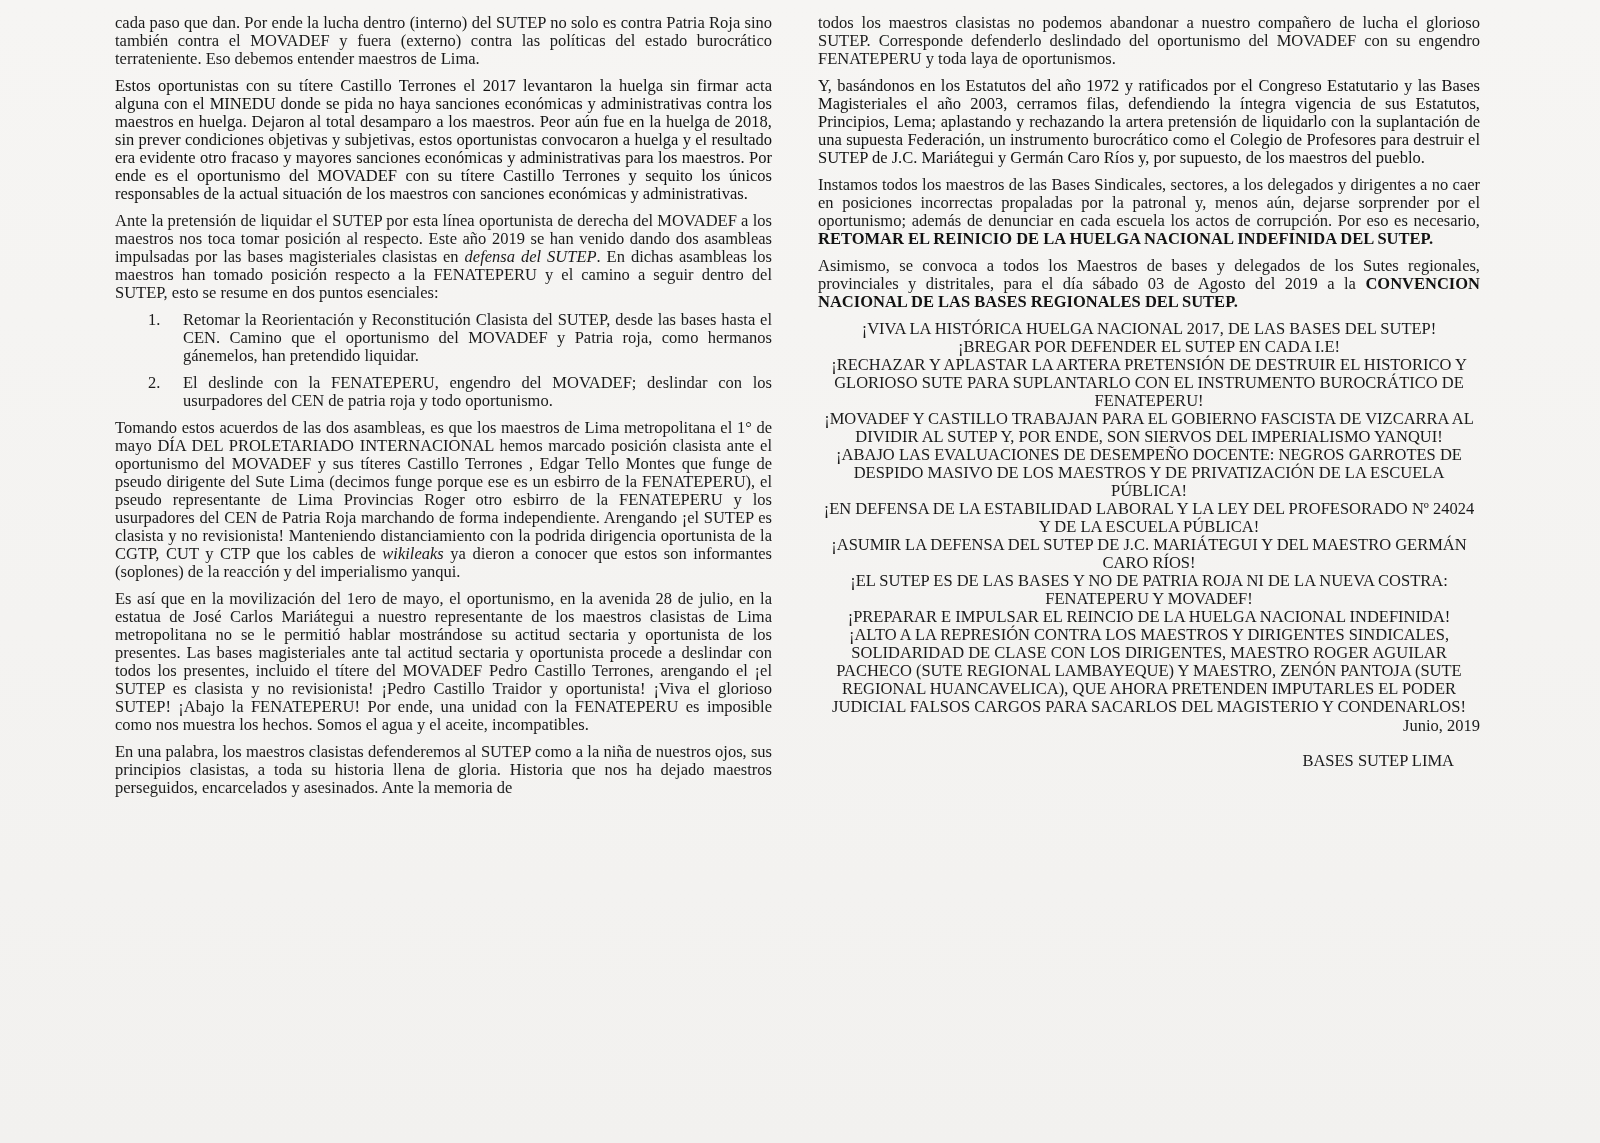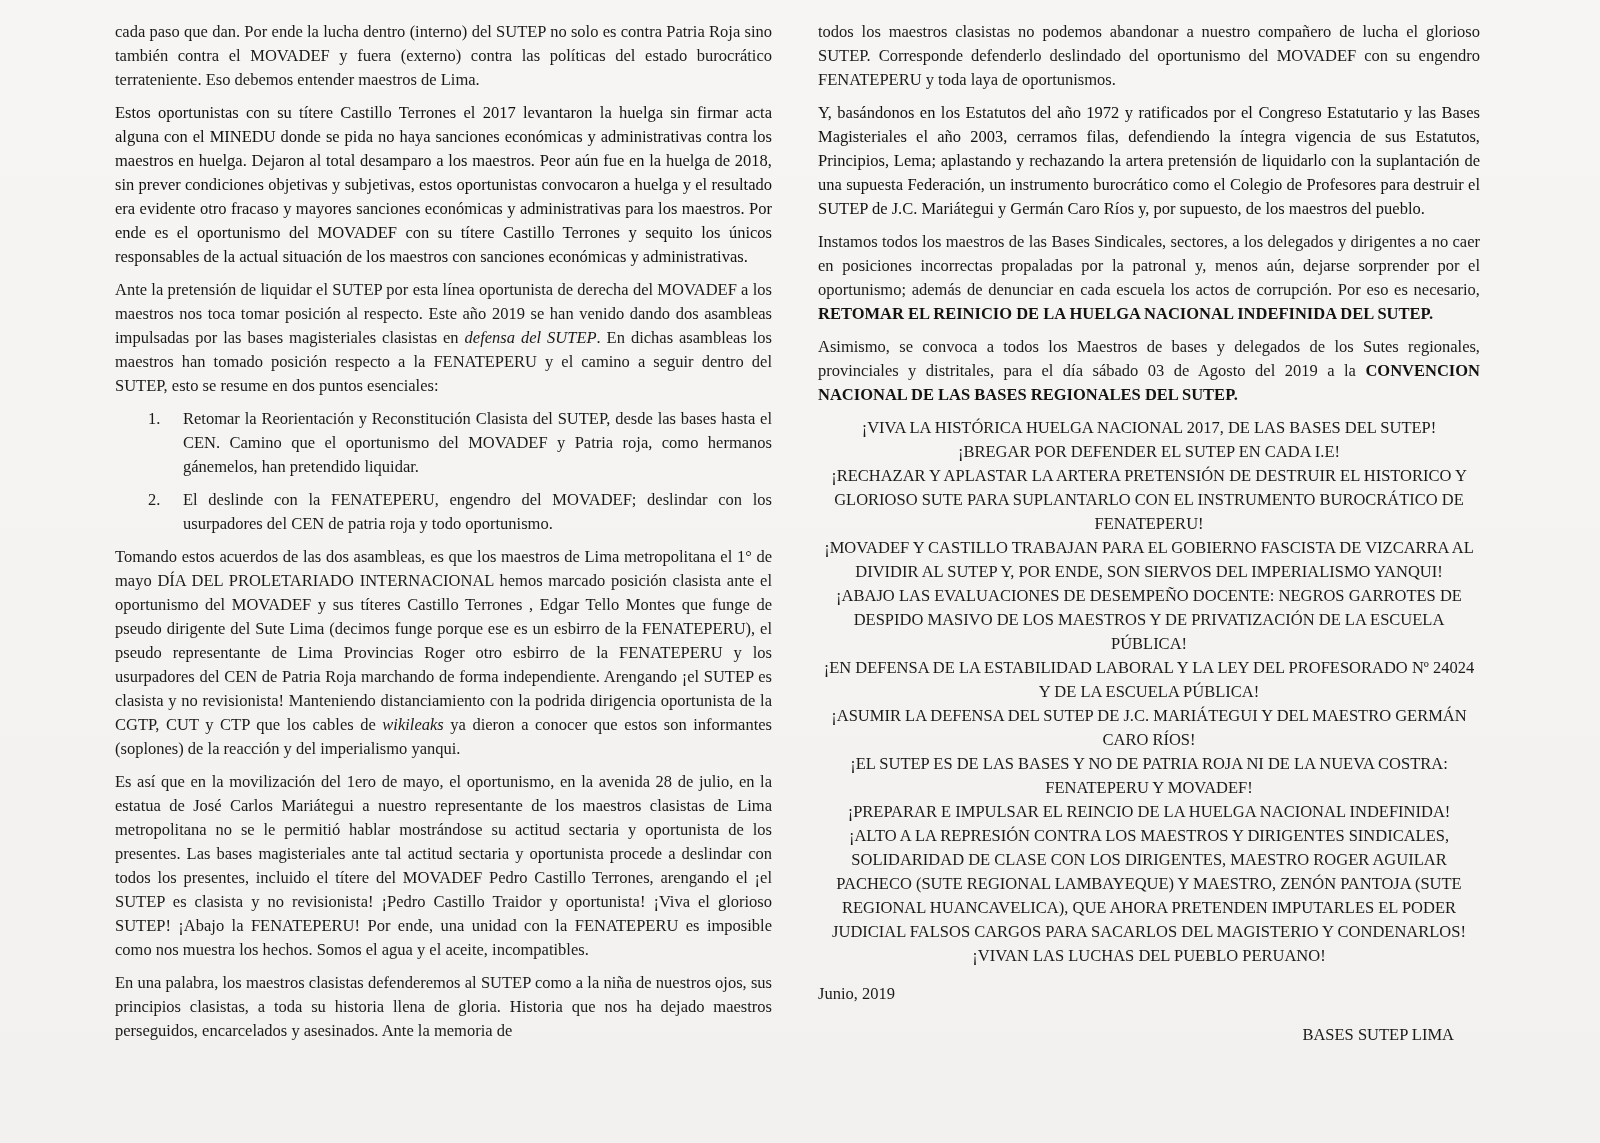--- a/index.html
+++ b/index.html
@@ -13,23 +13,23 @@
     height: 1143px;
     background: #f5f4f2;
     background-image: linear-gradient(180deg, #f6f5f3 0%, #f4f3f1 55%, #f2f1ef 100%);
     overflow: hidden;
     font-family: "Liberation Serif", "DejaVu Serif", serif;
     color: #1a1a1a;
     -webkit-font-smoothing: antialiased;
   }
   .col {
     position: absolute;
-    top: 20px;
+    top: 14px;
     font-size: 16.5px;
-    line-height: 24px;
+    line-height: 18px;
   }
   .col-left  { left: 115px; width: 657px; }
   .col-right { left: 818px; width: 662px; }
 
   .para {
     margin: 0 0 9px 0;
     text-align: justify;
     text-justify: inter-word;
   }
   .para.bold { font-weight: 400; color: #121212; }
@@ -44,22 +44,22 @@
     box-sizing: border-box;
   }
   .olist-text { flex: 1; text-align: justify; }
 
   .slogans { margin-top: 2px; }
   .slogan {
     text-align: center;
     margin: 0;
   }
   .date-line {
-    text-align: left;
-    margin-top: 14px;
+    text-align: right;
+    margin-top: 1px;
   }
   .signature-line {
     text-align: right;
     margin-top: 17px;
     padding-right: 26px;
   }
 </style>
 </head>
 <body>
 
@@ -103,20 +103,19 @@
       <p class="slogan">¡VIVA LA HISTÓRICA HUELGA NACIONAL 2017, DE LAS BASES DEL SUTEP!</p>
       <p class="slogan">¡BREGAR POR DEFENDER EL SUTEP EN CADA I.E!</p>
       <p class="slogan">¡RECHAZAR Y APLASTAR LA ARTERA PRETENSIÓN DE DESTRUIR EL HISTORICO Y GLORIOSO SUTE PARA SUPLANTARLO CON EL INSTRUMENTO BUROCRÁTICO DE FENATEPERU!</p>
       <p class="slogan">¡MOVADEF Y CASTILLO TRABAJAN PARA EL GOBIERNO FASCISTA DE VIZCARRA AL DIVIDIR AL SUTEP Y, POR ENDE, SON SIERVOS DEL IMPERIALISMO YANQUI!</p>
       <p class="slogan">¡ABAJO LAS EVALUACIONES DE DESEMPEÑO DOCENTE: NEGROS GARROTES DE DESPIDO MASIVO DE LOS MAESTROS Y DE PRIVATIZACIÓN DE LA ESCUELA PÚBLICA!</p>
       <p class="slogan">¡EN DEFENSA DE LA ESTABILIDAD LABORAL Y LA  LEY DEL PROFESORADO Nº 24024 Y DE LA ESCUELA PÚBLICA!</p>
       <p class="slogan">¡ASUMIR LA DEFENSA DEL SUTEP DE J.C. MARIÁTEGUI Y DEL MAESTRO GERMÁN CARO RÍOS!</p>
       <p class="slogan">¡EL SUTEP ES DE LAS BASES Y NO DE PATRIA ROJA NI  DE LA NUEVA COSTRA: FENATEPERU Y MOVADEF!</p>
       <p class="slogan">¡PREPARAR E IMPULSAR EL REINCIO DE LA HUELGA NACIONAL INDEFINIDA!</p>
       <p class="slogan">¡ALTO A LA REPRESIÓN CONTRA LOS MAESTROS Y DIRIGENTES SINDICALES, SOLIDARIDAD DE CLASE CON LOS DIRIGENTES, MAESTRO ROGER AGUILAR PACHECO (SUTE REGIONAL LAMBAYEQUE)  Y MAESTRO, ZENÓN PANTOJA (SUTE REGIONAL HUANCAVELICA), QUE AHORA PRETENDEN IMPUTARLES EL PODER JUDICIAL FALSOS CARGOS PARA SACARLOS DEL MAGISTERIO Y CONDENARLOS!</p>
-      <p class="slogan">¡VIVAN LAS LUCHAS DEL PUEBLO PERUANO!</p>
     </div>
 
     <p class="para date-line">Junio, 2019</p>
     <p class="para signature-line">BASES SUTEP LIMA</p>
   </div>
 
 </div>
 
 </body></html>

